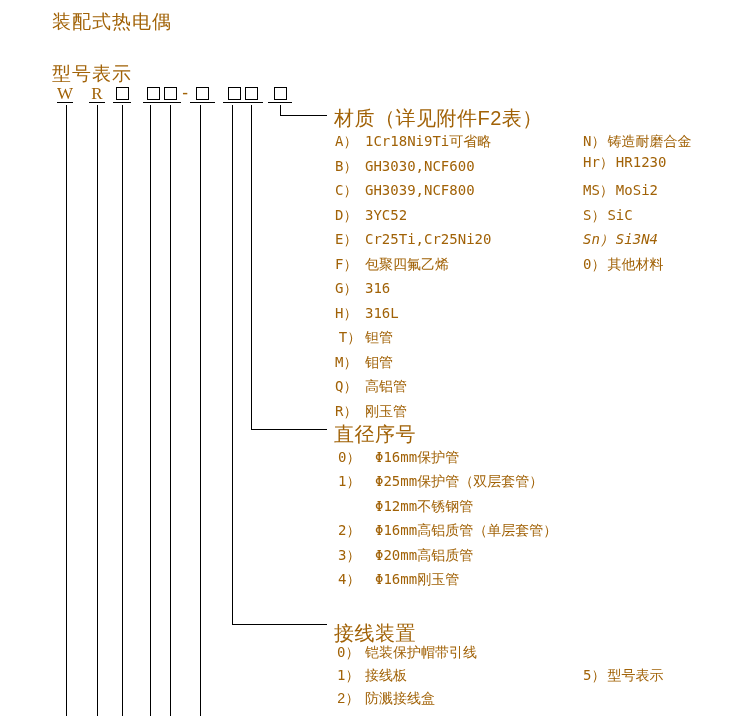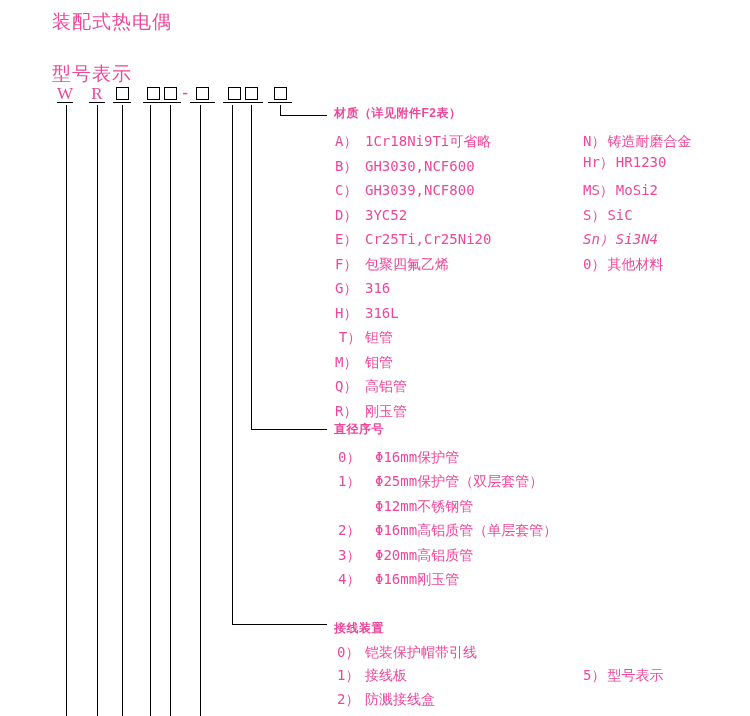--- a/index.html
+++ b/index.html
@@ -1,38 +1,38 @@
 <!DOCTYPE html>
 <html><head>
 <meta charset="utf-8">
 <style>
   html,body { margin:0; padding:0; background:#ffffff; }
   .page {
     position:relative; width:750px; height:716px; background:#fff;
-    color:#ec4899; overflow:hidden;
+    color:#a16207; overflow:hidden;
     font-family:"Liberation Serif","DejaVu Serif",serif;
   }
   .title { position:absolute; left:52px; top:9px; font-size:19px; letter-spacing:1px; white-space:nowrap; }
   .subtitle { position:absolute; left:52px; top:61px; font-size:19px; letter-spacing:1px; white-space:nowrap; }
 
   
   .unit {
     position:absolute; top:84px; height:19px; box-sizing:border-box;
     border-bottom:1px solid #000; display:flex; align-items:center;
     justify-content:center; gap:4px;
   }
   .code-letter { font-size:17px; line-height:17px; font-family:"Liberation Serif",serif; }
   .cbox { width:11px; height:11px; border:1px solid #000; background:#fff; }
   .dash { position:absolute; left:180px; top:82px; font-size:17px; font-family:"DejaVu Sans Mono",monospace; }
 
   .vline { position:absolute; width:1px; background:#000; }
   .hline { position:absolute; height:1px; background:#000; }
 
   .sec-title {
-    position:absolute; font-size:12px; font-weight:bold; white-space:nowrap;
+    position:absolute; font-size:20px; font-weight:normal; white-space:nowrap;
     font-family:"Liberation Sans","DejaVu Sans",sans-serif; letter-spacing:0.5px;
   }
   .row {
     position:absolute; font-size:14px; line-height:15px; white-space:nowrap;
     font-family:"DejaVu Sans Mono","Liberation Serif",monospace;
   }
   .row .code { display:inline-block; }
   .mat-l  { left:335px; } .mat-l  .code { width:30px; }
   .mat-r  { left:583px; } .mat-r  .code { margin-right:2px; }
   .dia    { left:338px; } .dia    .code { width:37px; }
@@ -116,18 +116,18 @@
   <div class="row dia" style="top:474px;"><span class="code">1）</span><span>Φ25mm保护管（双层套管）</span></div>
   <div class="row dia" style="top:499px;"><span class="code"></span><span>Φ12mm不锈钢管</span></div>
   <div class="row dia" style="top:523px;"><span class="code">2）</span><span>Φ16mm高铝质管（单层套管）</span></div>
   <div class="row dia" style="top:548px;"><span class="code">3）</span><span>Φ20mm高铝质管</span></div>
   <div class="row dia" style="top:572px;"><span class="code">4）</span><span>Φ16mm刚玉管</span></div>
 
   <div class="sec-title" style="left:334px;top:620px;">接线装置</div>
 
   <div class="row term-l" style="top:645px;"><span class="code">0）</span><span>铠装保护帽带引线</span></div>
   <div class="row term-l" style="top:668px;"><span class="code">1）</span><span>接线板</span></div>
-  <div class="row term-l" style="top:692px;"><span class="code">2）</span><span>防溅接线盒</span></div>
+  <div class="row term-l" style="top:692px;font-family:Liberation Mono, monospace;"><span class="code">2）</span><span>防溅接线盒</span></div>
 
   <div class="row term-r" style="top:668px;"><span class="code">5）</span><span>型号表示</span></div>
   <div class="row term-r" style="top:732px;"><span class="code">6）</span><span>圆接插件</span></div>
 
 </div>
 
 </body></html>

